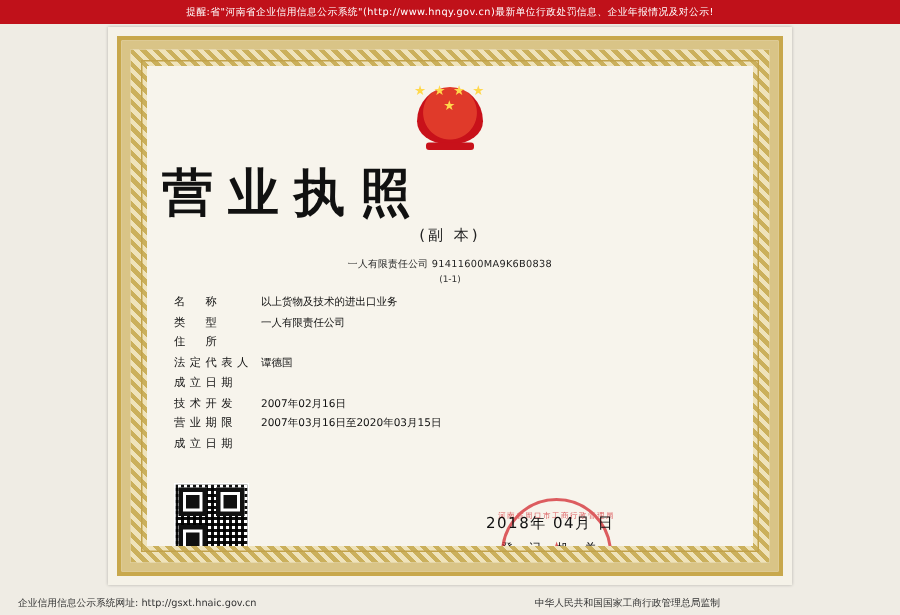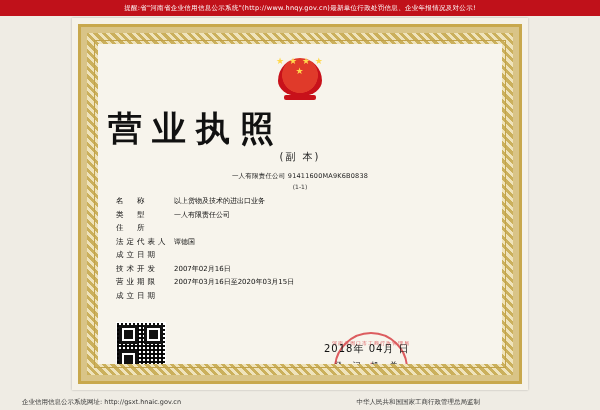--- a/index.html
+++ b/index.html
@@ -153,21 +153,21 @@
   .datefoot{
     position:absolute;left:226px;bottom:8px;
     font-size:10px;color:#111;letter-spacing:1px;
   }
   
   .footer{
     position:absolute;left:0;bottom:0;width:600px;height:16px;
     background:#efece4;
     font-size:6.5px;color:#333;line-height:16px;
   }
-  .footer .left{position:absolute;left:22px;text-align:center;}
+  .footer .left{position:absolute;left:12px;text-align:center;}
   .footer .right{position:absolute;right:120px;}
 </style>
 </head>
 <body>
 
 <div class="page">
 
   <div class="top-banner">提醒:省"河南省企业信用信息公示系统"(http://www.hnqy.gov.cn)最新单位行政处罚信息、企业年报情况及对公示!</div>
 
   <div class="sheet">

